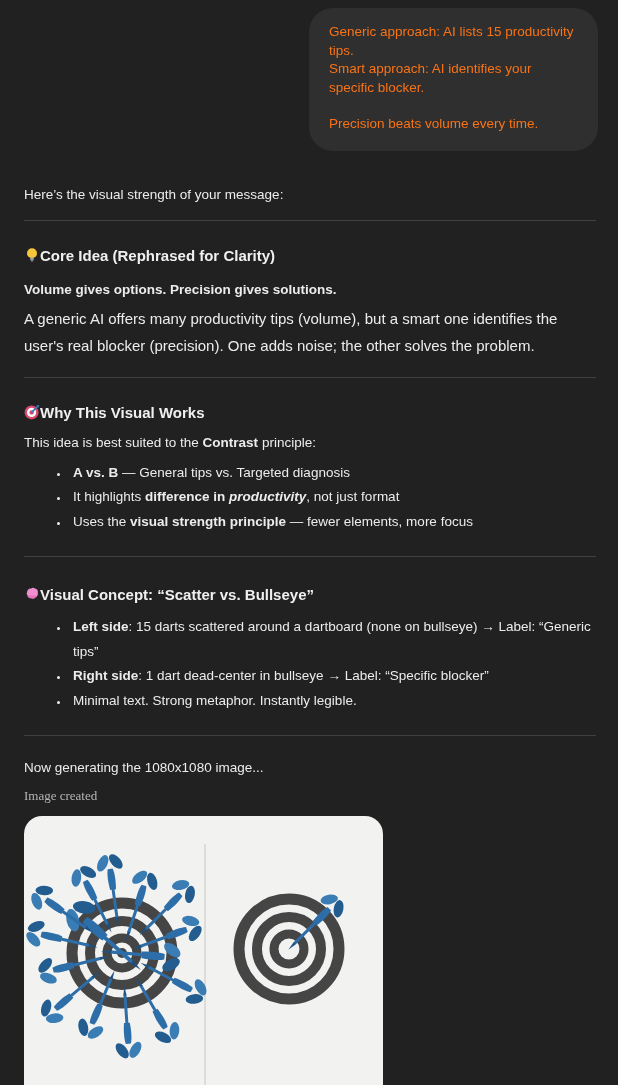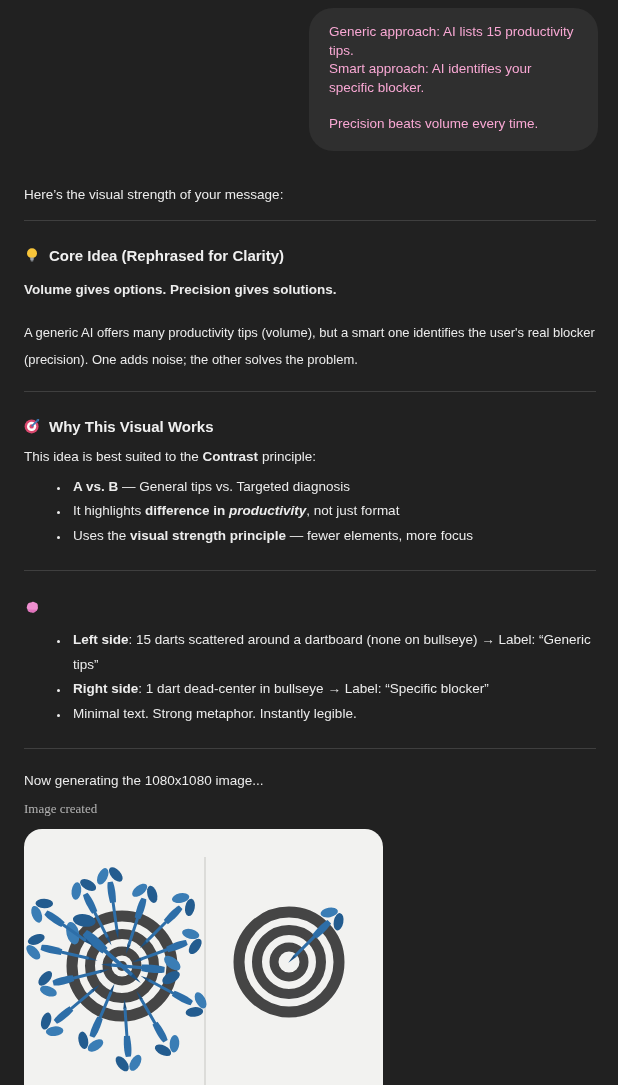--- a/index.html
+++ b/index.html
@@ -9,40 +9,40 @@
     font-family: "Liberation Sans", "DejaVu Sans", sans-serif;
     color: #ececec;
   }
   .page { padding: 8px 20px 0 24px; }
 
   
   .user-bubble {
     margin-left: auto; width: 289px;
     background: #2f2f2f; border-radius: 24px;
     padding: 15px 20px 17px 20px;
-    font-size: 13.5px; line-height: 18.5px; color: #f9a8d4;
+    font-size: 13.5px; line-height: 18.5px; color: #f97316;
     margin-bottom: 34px;
   }
   .user-bubble p { white-space: pre-line; }
   .user-bubble p + p { margin-top: 18px; }
 
   .md { padding-right: 2px; }
   .intro { font-size: 13.5px; line-height: 20px; margin: 0 0 15px; }
   hr { border: 0; border-top: 1px solid #3f3f3f; margin: 0; }
 
   h3.sec-title {
-    display: flex; gap: 9px;
+    display: flex; 
     font-size: 15px; font-weight: 700; color: #f0f0f0;
     margin: 26px 0 12px;
   }
   h3.sec-title .emoji-icon { display: inline-flex; width: 16px; height: 16px; flex: 0 0 16px; }
   h3.sec-title .emoji-icon svg { width: 16px; height: 16px; }
 
   .lead { font-size: 13.5px; font-weight: 700; line-height: 27px; }
-  .body-text { font-size: 13px; line-height: 27px; margin: 16px 0 18px; }
+  .body-text { font-size: 15px; line-height: 27px; margin: 2px 0 18px; }
   .para { font-size: 13.5px; line-height: 20px; margin: 10px 0 8px; }
 
   ul.bullets { list-style: disc; padding-left: 46px; margin: 0 0 22px; }
   ul.bullets li { font-size: 13.5px; line-height: 24.5px; padding-left: 3px; }
   ul.bullets li::marker { color: #ececec; font-size: 11px; }
 
   .gap-lg { margin-top: 16px; }
   .gen-line { font-size: 13.5px; line-height: 20px; margin: 22px 0 0; }
   .status-line { font-size: 13px; line-height: 18px; color: #b4b4b4; margin: 9px 0 11px; font-family: Liberation Serif, serif; }
 
@@ -106,20 +106,21 @@
 
     <hr class="gap-lg">
 
     <h3 class="sec-title" style="margin-top:29px;">
       <span class="emoji-icon">
         <svg viewBox="0 0 16 16">
             <path d="M3 6.5 C3 3.8 5 2.2 7.2 2.4 C8 1.6 10 1.6 11 2.6 C13 2.8 14.2 4.6 13.8 6.6 C14.4 8.6 13.4 10.6 11.6 11.2 C10.8 12.6 8.6 13 7.4 12.2 C5.2 12.6 3.2 11 3.4 9 C2.6 8.4 2.6 7.2 3 6.5 Z" fill="#ef8fd0"></path>
             <path d="M4.2 10.8 C5.4 12.2 7 12.4 7.4 12.2 C8.6 13 10.8 12.6 11.6 11.2 C12.2 11 12.8 10.5 13.2 9.8 L4 9.4 Z" fill="#e273bc"></path>
           </svg>
       </span>
+      <span>Visual Concept: “Scatter vs. Bullseye”</span>
     </h3>
     <ul class="bullets">
       <li><span style="font-weight: 700;">Left side</span><span>: 15 darts scattered around a dartboard (none on bullseye) → Label: “Generic tips”</span></li>
       <li><span style="font-weight: 700;">Right side</span><span>: 1 dart dead-center in bullseye → Label: “Specific blocker”</span></li>
       <li><span>Minimal text. Strong metaphor. Instantly legible.</span></li>
     </ul>
 
     <hr>
 
     <p class="gen-line">Now generating the 1080x1080 image...</p>

